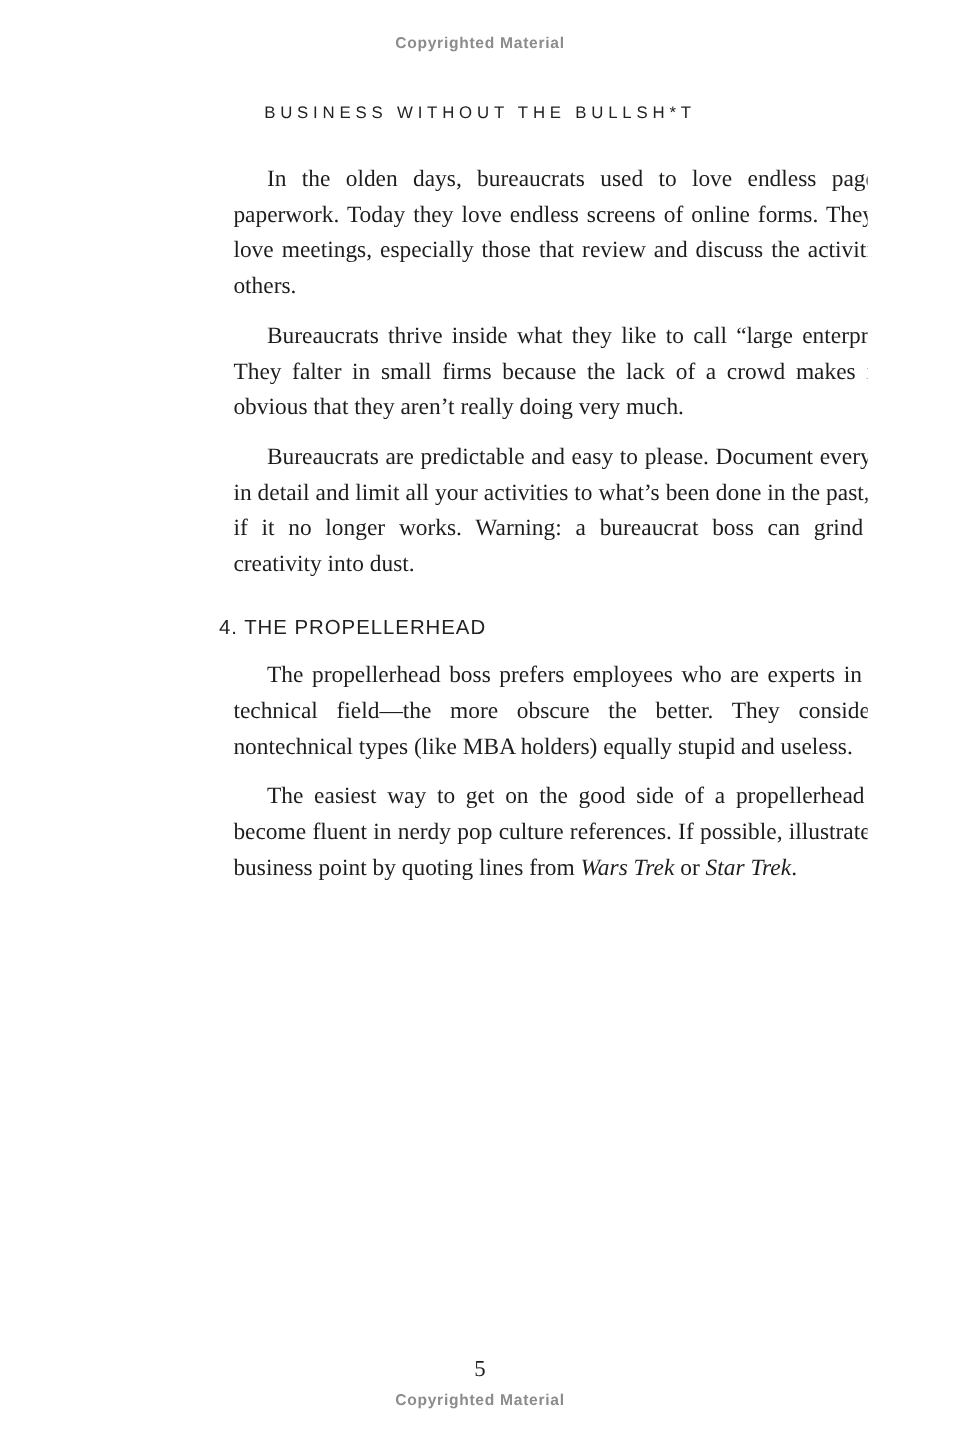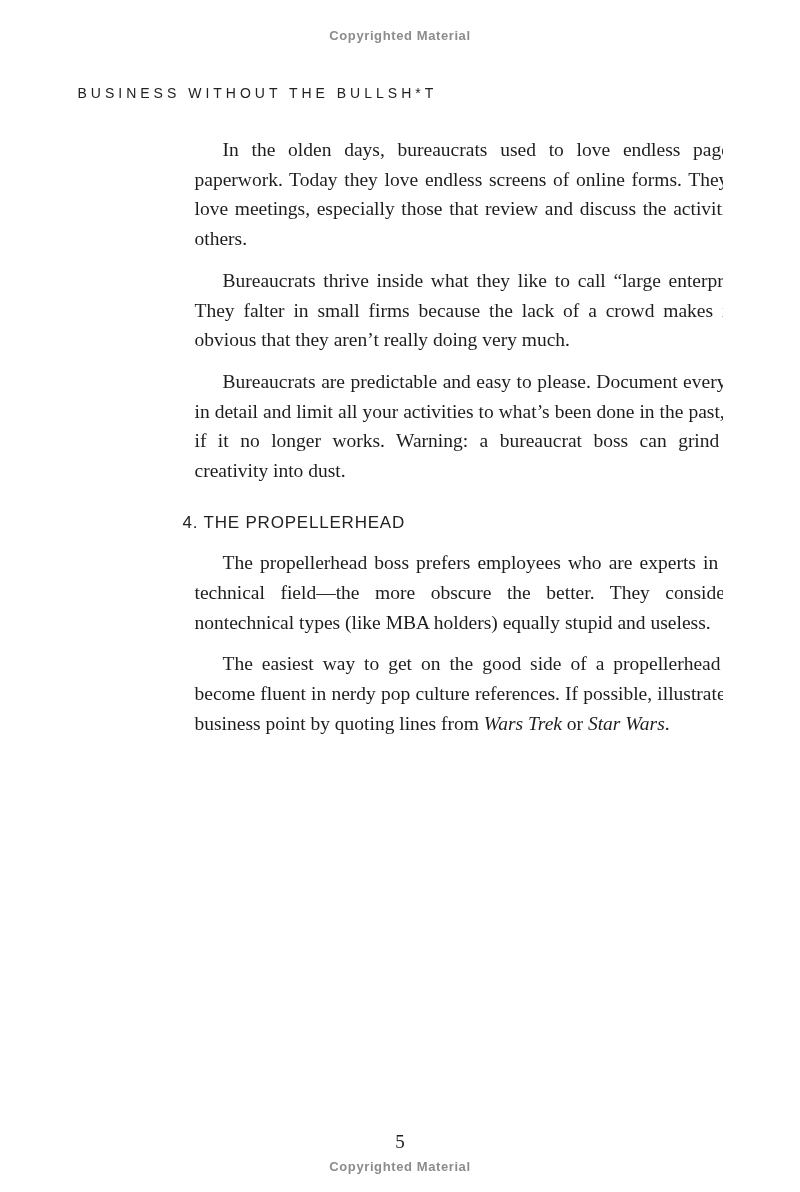--- a/index.html
+++ b/index.html
@@ -29,20 +29,21 @@
   .copyright.top {
     padding-top: 28px;
   }
   .running-header {
     margin: 42px 0 0 0;
     font-family: "Liberation Sans", "DejaVu Sans", sans-serif;
     font-size: 14px;
     font-weight: 500;
     letter-spacing: 4px;
     color: #222222;
+    text-align: center;
   }
   .text-block {
     width: 596px;
     margin: 34px 0 0 105px;
     font-family: "Liberation Serif", "DejaVu Serif", serif;
     font-size: 19.5px;
     line-height: 29.7px;
     text-align: justify;
     color: #1d1d1d;
   }
@@ -96,21 +97,21 @@
     <p class="indent">Bureaucrats thrive inside what they like to call “large enterprises.” They falter in small firms because the lack of a crowd makes it too obvious that they aren’t really doing very much.</p>
 
     <p class="indent">Bureaucrats are predictable and easy to please. Document everything in detail and limit all your activities to what’s been done in the past, even if it no longer works. Warning: a bureaucrat boss can grind your creativity into dust.</p>
 
     <h2 class="section-heading">4. THE PROPELLERHEAD</h2>
 
 
     <p class="indent">The propellerhead boss prefers employees who are experts in some technical field—the more obscure the better. They consider all nontechnical types (like MBA holders) equally stupid and useless.</p>
 
 
-    <p class="indent"><span>The easiest way to get on the good side of a propellerhead is to become fluent in nerdy pop culture references. If possible, illustrate your business point by quoting lines from </span><em>Wars Trek</em><span> or </span><em>Star Wars</em><span>.</span></p>
+    <p class="indent"><span>The easiest way to get on the good side of a propellerhead is to become fluent in nerdy pop culture references. If possible, illustrate your business point by quoting lines from </span><em>Wars Trek</em><span> or </span><em>Star Trek</em><span>.</span></p>
 
 
 
   </div>
 
   <div class="footer">
     <div class="page-number">5</div>
     <div class="copyright">Copyrighted Material</div>
   </div>
 

